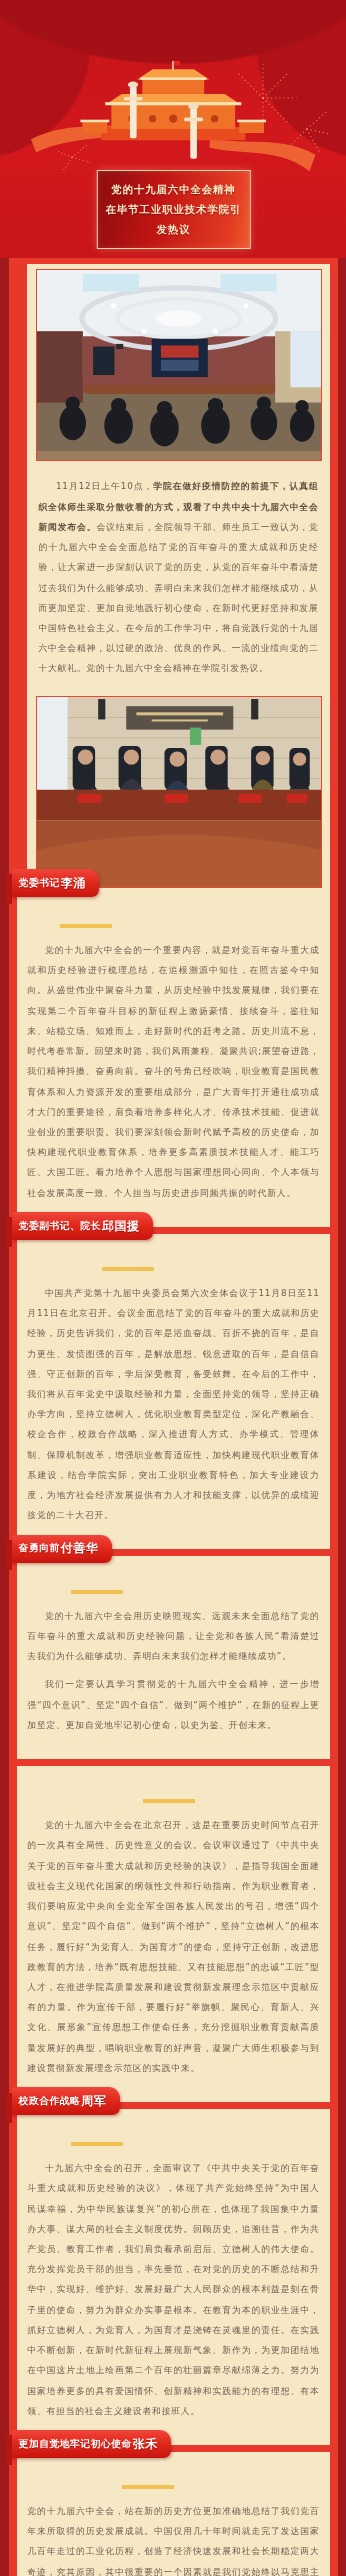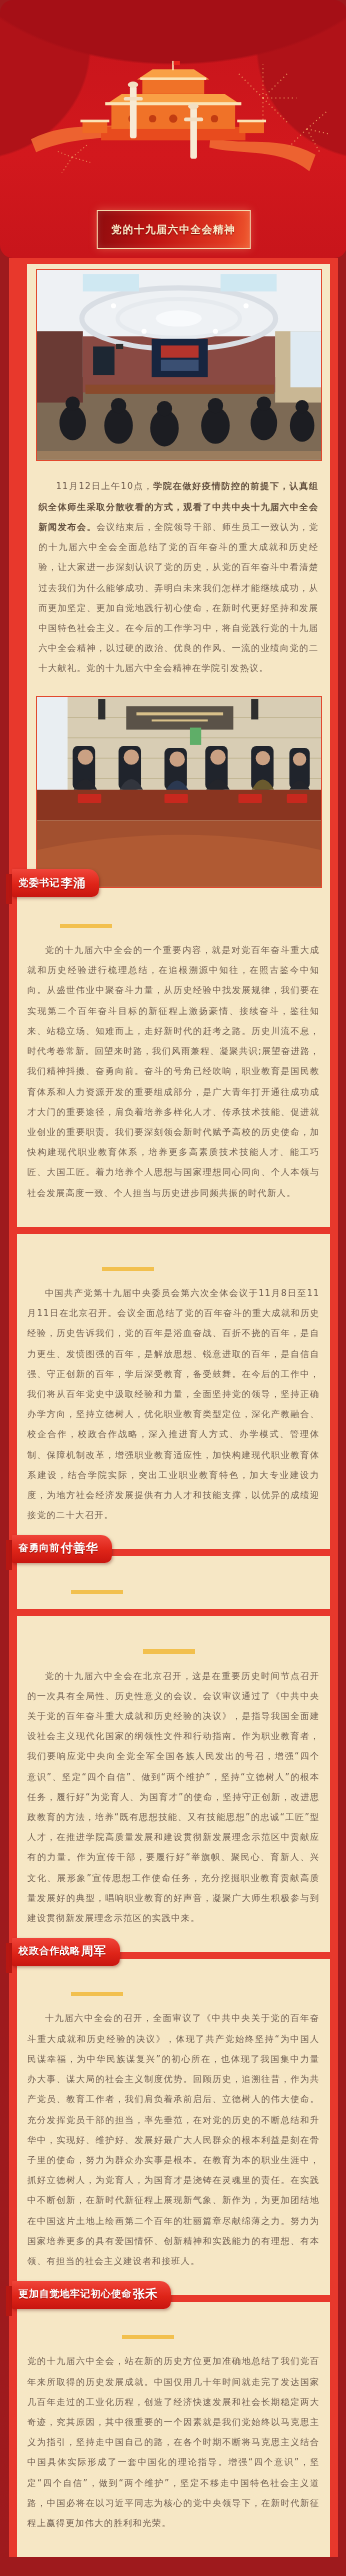--- a/index.html
+++ b/index.html
@@ -12,21 +12,20 @@
   
   .banner{
     position:relative;
     width:347px;height:258px;
     overflow:hidden;
     background:
       radial-gradient(120% 95% at 50% -28%, #a50f16 55%, rgba(165,15,22,0) 56%),
       radial-gradient(70% 90% at -8% 18%, #b01218 48%, rgba(176,18,24,0) 49%),
       radial-gradient(70% 90% at 108% 18%, #b01218 48%, rgba(176,18,24,0) 49%),
       linear-gradient(180deg,#c6141b 0%,#d2181d 60%,#c8151b 100%);
-    border-radius: 13px;
   }
   .banner-art{position:absolute;left:0;top:36px;width:347px;height:155px;}
   .title-box{
     position:absolute;
     left:50%;bottom:9.3px;transform:translateX(-50%);
     width:138px;
     padding:8.2px 7.2px;
     background:linear-gradient(100deg,#8f0c0e 0%,#c01513 40%,#e23a22 85%,#ef5a2e 100%);
     border:1px solid #f4d9ad;
     box-shadow:0 0 8.2px rgba(255,190,130,.35), inset 0 0 7.2px rgba(255,255,255,.12);
@@ -168,20 +167,21 @@
       <rect x="252" y="96" width="13" height="102" rx="5" fill="#f7ead4"></rect>
       <ellipse cx="258" cy="94" rx="10" ry="6" fill="#f2dfc2"></ellipse>
       <rect x="240" y="118" width="37" height="7" rx="3" fill="#f2dfc2"></rect>
       <rect x="369" y="138" width="13" height="100" rx="5" fill="#f7ead4"></rect>
       <ellipse cx="375" cy="136" rx="10" ry="6" fill="#f2dfc2"></ellipse>
       <rect x="357" y="158" width="37" height="7" rx="3" fill="#f2dfc2"></rect>
     </g>
   </svg>
   <div class="title-box">
     <div class="t-line">党的十九届六中全会精神</div>
+    <div class="t-line">在毕节工业职业技术学院引发热议</div>
   </div>
 </div>
 
 <div class="column">
 
   <div class="card first">
     <svg class="photo-frame" viewBox="0 0 557 372">
       <rect width="557" height="372" fill="#eef1f4"></rect>
       <rect x="0" y="210" width="557" height="162" fill="#7d6a55"></rect>
       <rect x="0" y="120" width="90" height="140" fill="#6a3a34"></rect>
@@ -282,35 +282,46 @@
             <span class="badge-name">李涌</span>
       </div>
     </div>
     <div class="gold-line" style="margin-left: 33px;"></div>
     <div class="speech">
           <p class="body-text">党的十九届六中全会的一个重要内容，就是对党百年奋斗重大成就和历史经验进行梳理总结，在追根溯源中知往，在照古鉴今中知向。从盛世伟业中聚奋斗力量，从历史经验中找发展规律，我们要在实现第二个百年奋斗目标的新征程上激扬豪情、接续奋斗，鉴往知来、站稳立场、知难而上，走好新时代的赶考之路。历史川流不息，时代考卷常新。回望来时路，我们风雨兼程、凝聚共识;展望奋进路，我们精神抖擞、奋勇向前。奋斗的号角已经吹响，职业教育是国民教育体系和人力资源开发的重要组成部分，是广大青年打开通往成功成才大门的重要途径，肩负着培养多样化人才、传承技术技能、促进就业创业的重要职责。我们要深刻领会新时代赋予高校的历史使命，加快构建现代职业教育体系，培养更多高素质技术技能人才、能工巧匠、大国工匠。着力培养个人思想与国家理想同心同向、个人本领与社会发展高度一致、个人担当与历史进步同频共振的时代新人。</p>
         </div>
   </div>
 
   <div class="card section-card">
+    <div class="badge">
+      <div class="badge-tab"></div>
+      <div class="badge-body">
+        <span class="badge-role">党委副书记、院长</span>
+            <span class="badge-name">邱国援</span>
+      </div>
+    </div>
     <div class="gold-line" style="margin-left: 75px;"></div>
     <div class="speech">
           <p class="body-text">中国共产党第十九届中央委员会第六次全体会议于11月8日至11月11日在北京召开。会议全面总结了党的百年奋斗的重大成就和历史经验，历史告诉我们，党的百年是浴血奋战、百折不挠的百年，是自力更生、发愤图强的百年，是解放思想、锐意进取的百年，是自信自强、守正创新的百年，学后深受教育，备受鼓舞。在今后的工作中，我们将从百年党史中汲取经验和力量，全面坚持党的领导，坚持正确办学方向，坚持立德树人，优化职业教育类型定位，深化产教融合、校企合作，校政合作战略，深入推进育人方式、办学模式、管理体制、保障机制改革，增强职业教育适应性，加快构建现代职业教育体系建设，结合学院实际，突出工业职业教育特色，加大专业建设力度，为地方社会经济发展提供有力人才和技能支撑，以优异的成绩迎接党的二十大召开。</p>
         </div>
   </div>
 
   <div class="card section-card">
     <div class="badge">
       <div class="badge-tab"></div>
       <div class="badge-body">
         <span class="badge-role">奋勇向前</span>
             <span class="badge-name">付善华</span>
       </div>
     </div>
     <div class="gold-line" style="margin-left: 44px;"></div>
+    <div class="speech">
+          <p class="body-text">党的十九届六中全会用历史映照现实、远观未来全面总结了党的百年奋斗的重大成就和历史经验问题，让全党和各族人民“看清楚过去我们为什么能够成功、弄明白未来我们怎样才能继续成功”。</p>
+          <p class="body-text">我们一定要认真学习贯彻党的十九届六中全会精神，进一步增强“四个意识”、坚定“四个自信”、做到“两个维护”，在新的征程上更加坚定、更加自觉地牢记初心使命，以史为鉴、开创未来。</p>
+        </div>
   </div>
 
   <div class="card section-card">
     <div class="gold-line" style="margin-left: 116px;"></div>
     <div class="speech">
           <p class="body-text">党的十九届六中全会在北京召开，这是在重要历史时间节点召开的一次具有全局性、历史性意义的会议。会议审议通过了《中共中央关于党的百年奋斗重大成就和历史经验的决议》，是指导我国全面建设社会主义现代化国家的纲领性文件和行动指南。作为职业教育者，我们要响应党中央向全党全军全国各族人民发出的号召，增强“四个意识”、坚定“四个自信”、做到“两个维护”，坚持“立德树人”的根本任务，履行好“为党育人、为国育才”的使命，坚持守正创新，改进思政教育的方法，培养“既有思想技能、又有技能思想”的忠诚“工匠”型人才，在推进学院高质量发展和建设贯彻新发展理念示范区中贡献应有的力量。作为宣传干部，要履行好“举旗帜、聚民心、育新人、兴文化、展形象”宣传思想工作使命任务，充分挖掘职业教育贡献高质量发展好的典型，唱响职业教育的好声音，凝聚广大师生积极参与到建设贯彻新发展理念示范区的实践中来。</p>
         </div>
   </div>
 
   <div class="card section-card">

